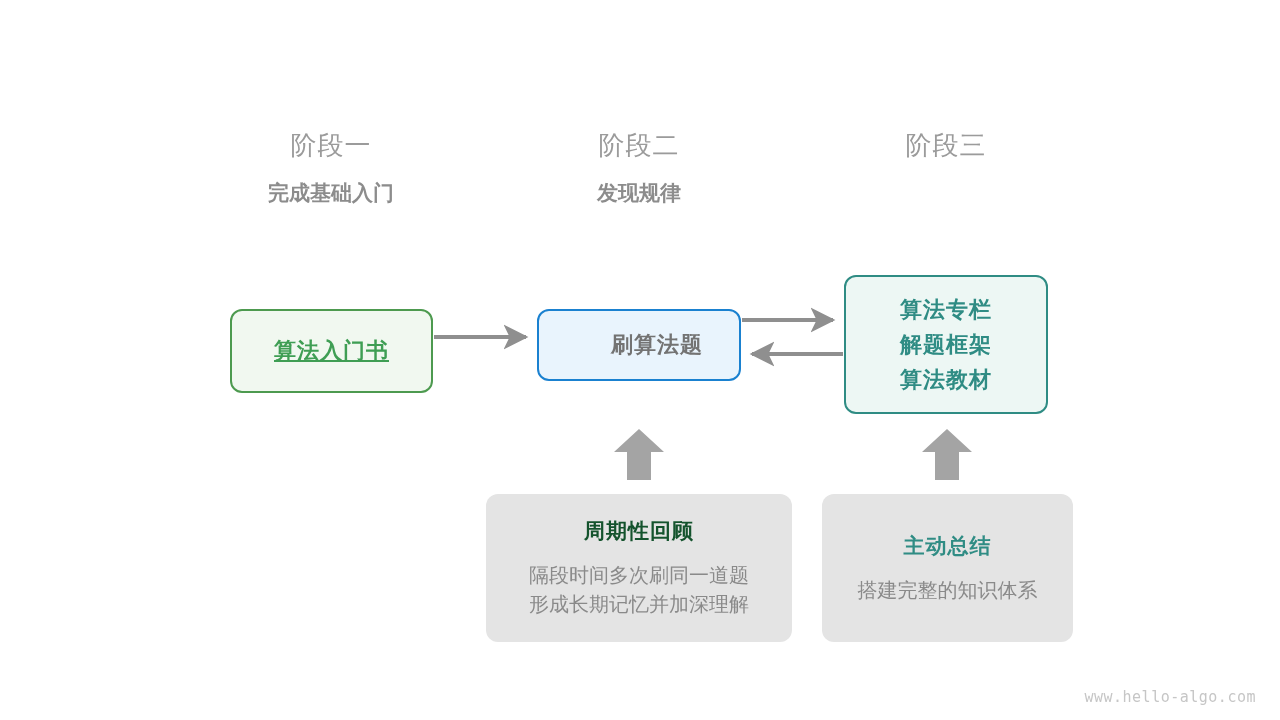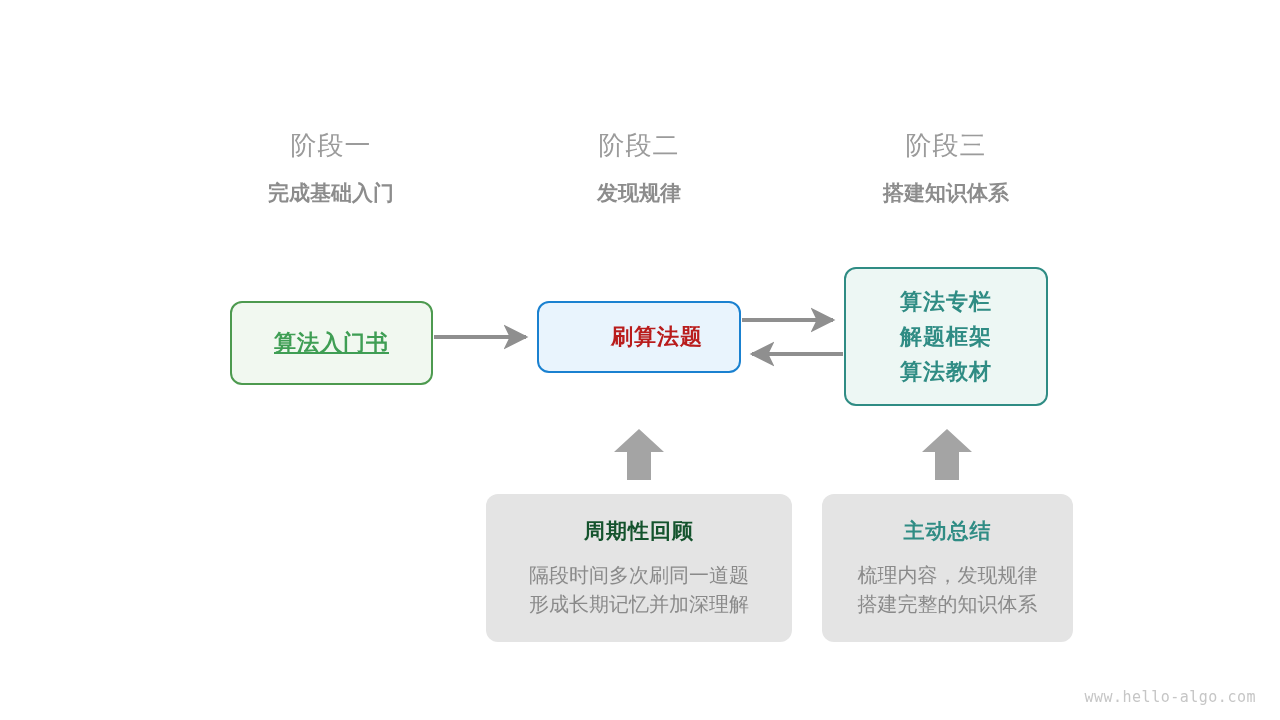--- a/index.html
+++ b/index.html
@@ -54,38 +54,39 @@
     box-sizing: border-box;
     border-radius: 12px;
     border-width: 2px;
     border-style: solid;
     display: flex;
     flex-direction: column;
     align-items: center;
     justify-content: center;
     font-weight: bold;
     letter-spacing: 1px;
+    margin-top: 8px;
   }
 
   #box-book {
     left: 230px; top: 301px;
     width: 203px; height: 84px;
     background: #f1f8f0;
     border-color: #4d9a4f;
     color: #3f9e54;
     font-size: 22px;
     text-decoration: underline;
   }
 
   #box-practice {
     left: 537px; top: 301px;
     width: 204px; height: 72px;
     background: #e9f4fd;
     border-color: #1a81d0;
-    color: #b91c1c;
+    color: #737373;
     font-size: 22px;
     padding-left: 36px;
   }
 
   #box-resources {
     left: 844px; top: 267px;
     width: 204px; height: 139px;
     background: #edf7f4;
     border-color: #2f8c84;
     color: #2f8c84;
@@ -156,21 +157,20 @@
     <div class="stage-sub">完成基础入门</div>
   </div>
 
   <div class="stage" id="stage-2">
     <div class="stage-name">阶段二</div>
     <div class="stage-sub">发现规律</div>
   </div>
 
   <div class="stage" id="stage-3">
     <div class="stage-name">阶段三</div>
-    <div class="stage-sub">搭建知识体系</div>
   </div>
 
   <svg class="connectors" viewBox="0 0 1280 720">
     <defs>
       <marker id="arrow-r" markerWidth="7" markerHeight="7" refX="5.6" refY="3.5" orient="auto" markerUnits="strokeWidth">
         <path d="M0,0.4 L6.2,3.5 L0,6.6 L1.5,3.5 Z" fill="#8f8f8f"></path>
       </marker>
       <marker id="arrow-l" markerWidth="7" markerHeight="7" refX="5.6" refY="3.5" orient="auto" markerUnits="strokeWidth">
         <path d="M0,0.4 L6.2,3.5 L0,6.6 L1.5,3.5 Z" fill="#8f8f8f"></path>
       </marker>
@@ -202,19 +202,18 @@
   </div>
 
   <div class="note-box" id="note-review">
     <div class="note-title">周期性回顾</div>
     <div class="note-body">隔段时间多次刷同一道题</div>
     <div class="note-body">形成长期记忆并加深理解</div>
   </div>
 
   <div class="note-box" id="note-summary">
     <div class="note-title">主动总结</div>
-    <div class="note-body">梳理内容，发现规律</div>
     <div class="note-body">搭建完整的知识体系</div>
   </div>
 
   <div id="watermark">www.hello-algo.com</div>
 
 </div>
 
 </body></html>

